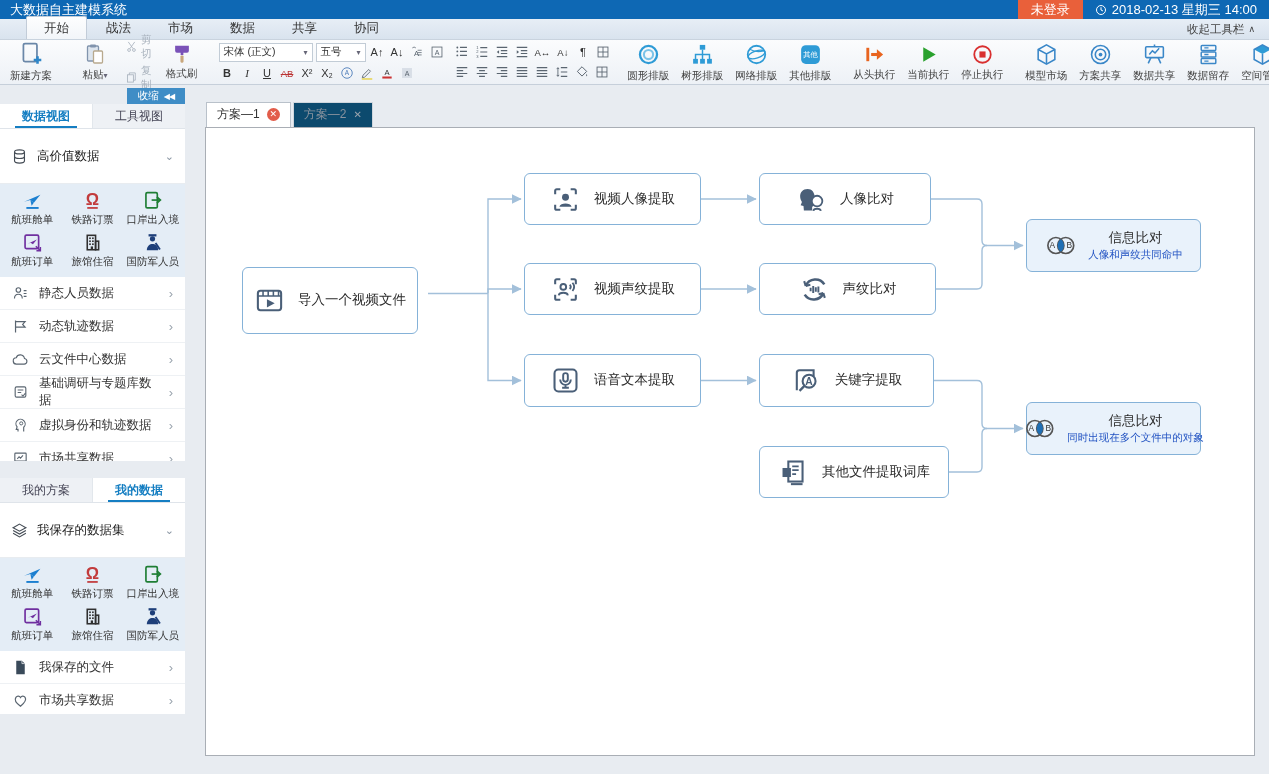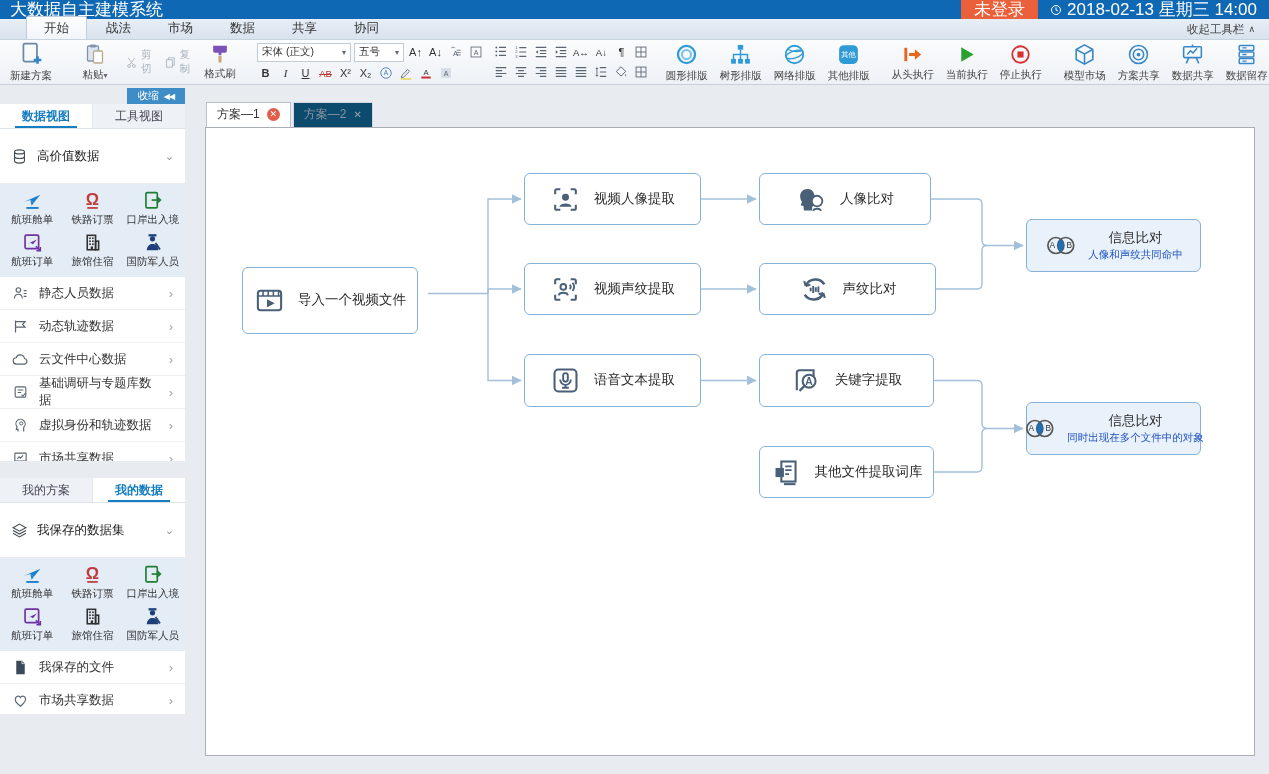--- a/index.html
+++ b/index.html
@@ -3,40 +3,40 @@
 <meta charset="utf-8">
 <style>
   html,body{margin:0;padding:0}
   body{width:1269px;height:774px;position:relative;overflow:hidden;background:#e8ecf1;
        font-family:"Liberation Sans","DejaVu Sans",sans-serif;-webkit-font-smoothing:antialiased}
   .icon-wrap{display:inline-flex;align-items:center;justify-content:center}
   .icon-wrap svg{display:block}
 
   
   .titlebar{position:absolute;left:0;top:0;width:100%;height:19px;background:#0e68b4;color:#fff;
-            display:flex;align-items:center;padding-left:10px;box-sizing:border-box;font-size:17px}
+            display:flex;align-items:center;padding-left:10px;box-sizing:border-box;font-size:13px}
   .tb-spacer{flex:1}
   .login-badge{background:#e9603a;height:19px;display:flex;align-items:center;padding:0 13px;cursor:pointer}
   .tb-time{display:flex;align-items:center;gap:5px;padding:0 12px}
 
   
   .tabrow{position:absolute;top:19px;left:0;width:100%;height:21px;background:linear-gradient(#e7eef6,#d9e3ee);
           border-bottom:1px solid #c9d3de;display:flex;align-items:flex-end;padding-left:26px;box-sizing:border-box}
   .rtab{padding:3px 17px 2px;font-size:12.5px;color:#333;border:1px solid transparent;border-bottom:none;margin-right:1px;cursor:pointer}
   .rtab.active{background:linear-gradient(#fdfefe,#f2f5f9);border-color:#c2ccd8;border-radius:2px 2px 0 0}
   .collapse-toolbar{margin-left:auto;margin-right:14px;align-self:center;font-size:11.5px;color:#444;cursor:pointer;display:flex;gap:4px;align-items:center}
 
   
   .ribbon{position:absolute;top:40px;left:0;width:100%;height:45px;background:linear-gradient(#fbfcfd,#edf1f6);
           border-bottom:1px solid #c6cfda;display:flex;align-items:stretch;padding:2px 4px;box-sizing:border-box}
   .rsep{width:1px;background:#d6dde5;margin:3px 5px}
   .bigbtn{min-width:50px;display:flex;flex-direction:column;align-items:center;justify-content:center;gap:2px;
           font-size:10.5px;color:#444;cursor:pointer;padding:0 2px;white-space:nowrap}
   .clip{display:flex;align-items:center;gap:3px}
-  .smallcol{display:flex;flex-direction:row;gap:12px;justify-content:center}
+  .smallcol{display:flex;flex-direction:column;gap:3px;justify-content:center}
   .smallbtn{display:flex;align-items:center;gap:3px;font-size:10.5px;color:#a9b2bd;cursor:default}
   .fgrp{display:flex;flex-direction:column;justify-content:center;gap:3px}
   .frow{display:flex;align-items:center;gap:3px}
   .combo{border:1px solid #c2ccd6;background:#fff;font-size:10.5px;color:#333;padding:0 4px;height:17px;
          display:flex;align-items:center;gap:5px;cursor:pointer}
   .car{color:#667;font-size:8px}
   .minibtn{min-width:15px;height:17px;display:flex;align-items:center;justify-content:center;font-size:11px;color:#333;
            padding:0 1px;cursor:pointer}
   .mb-b{font-weight:bold}.mb-i{font-style:italic;font-family:"Liberation Serif",serif}
   .mb-u{text-decoration:underline}.mb-ab{color:#b33;text-decoration:line-through;font-size:9.5px}
@@ -832,21 +832,21 @@
             <path d="M4.5 19.5 V6 a2 2 0 0 1 2 -2 h11 v4.5" fill="none" stroke="#4a5f78" stroke-width="1.6"></path>
             <circle cx="14" cy="12.5" r="5" fill="none" stroke="#4a5f78" stroke-width="1.6"></circle>
             <path d="M10.4 16.2 L6.6 20" stroke="#4a5f78" stroke-width="1.8"></path>
             <text x="14" y="15.6" font-size="8" text-anchor="middle" font-weight="bold" fill="#4a5f78">A</text>
           </svg>
         </span>
         <div class="txt">
           <div>关键字提取</div>
         </div>
       </div>
-      <div class="node" style="left: 553px; top: 318px; width: 175px; height: 52px;">
+      <div class="node" style="left: 553px; top: 318px; width: 190px; height: 52px;">
         <span class="icon-wrap">
           <svg viewBox="0 0 24 24" width="31" height="31" aria-hidden="true">
             <rect x="8" y="3.5" width="11" height="15.5" fill="none" stroke="#4a5f78" stroke-width="1.6"></rect>
             <path d="M11 7.2 h5 M11 10.2 h5 M11 13.2 h3" stroke="#4a5f78" stroke-width="1.3"></path>
             <rect x="3.5" y="8.5" width="6.5" height="7" fill="#4a5f78"></rect>
             <path d="M10 21 h9" stroke="#4a5f78" stroke-width="1.6"></path>
           </svg>
         </span>
         <div class="txt">
           <div>其他文件提取词库</div>

